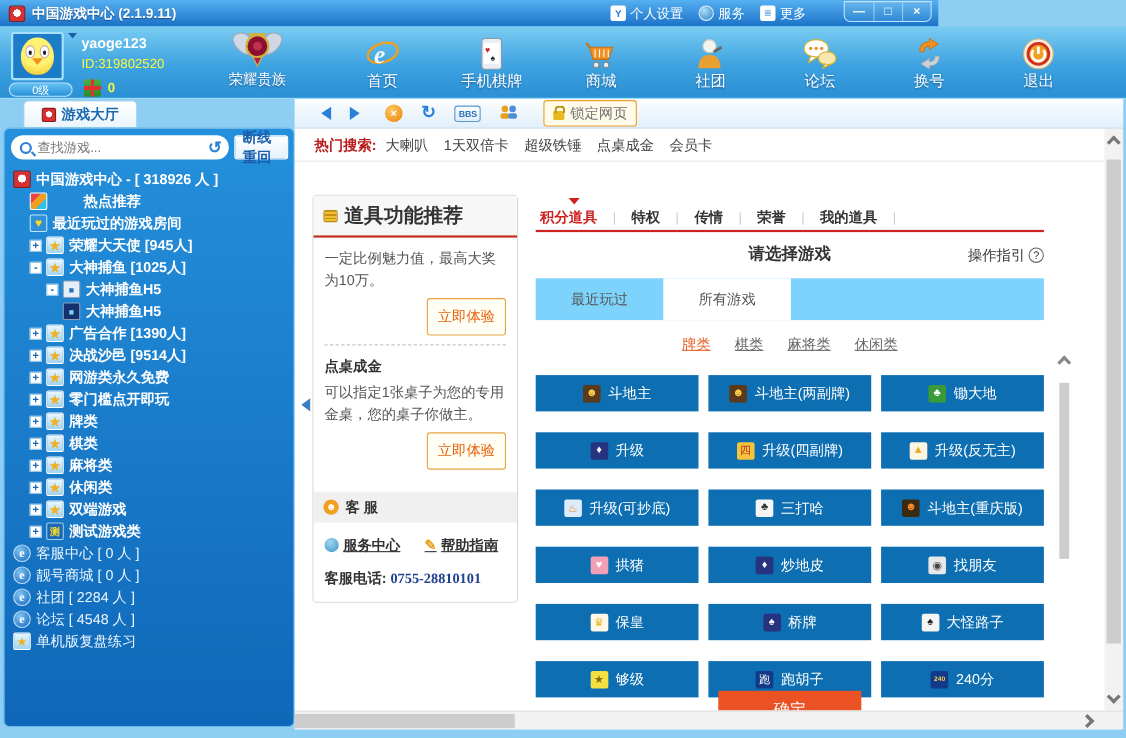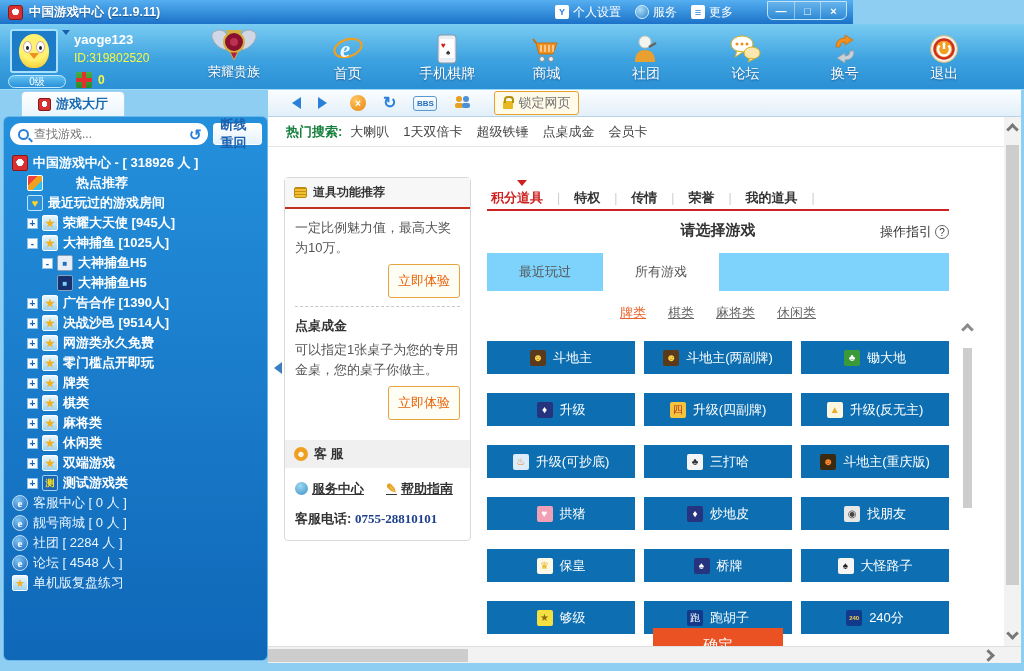--- a/index.html
+++ b/index.html
@@ -106,29 +106,29 @@
     color:#2a6fb8; font-size:8px; font-weight:bold; display:flex; align-items:center; justify-content:center; cursor:pointer; }
   .lock-btn { display:flex; align-items:center; gap:5px; border:1px solid #e8a030; border-radius:3px;
     background:#fffbe8; padding:2px 8px; margin-left:6px; cursor:pointer; color:#737373; font-size:13px; }
   .lock-body { width:10px; height:8px; background:#e8b820; border-radius:1px; position:relative; margin-top:4px; }
   .lock-body::before { content:""; position:absolute; top:-5px; left:1px; width:6px; height:5px;
     border:2px solid #b89010; border-bottom:none; border-radius:4px 4px 0 0; }
 
   .content-wrap { position:relative; height:529px; }
   .page { position:absolute; left:0; top:0; right:17px; bottom:0; background:#fff; overflow:hidden; }
   .hotsearch { height:30px; display:flex; align-items:center; padding-left:18px; border-bottom:1px solid #e4e4e4; }
-  .hot-label { font-weight:bold; color:#15803d; font-size:13px; margin-right:8px; }
+  .hot-label { font-weight:bold; color:#b91c1c; font-size:13px; margin-right:8px; }
   .hot-item { color:#444; font-size:13px; margin-right:14px; cursor:pointer; }
 
   
   .promo { position:absolute; left:16px; top:60px; width:187px; border:1px solid #d9d9d9; border-radius:4px; background:#fff; }
   .promo-head { background:#f7f7f7; border-bottom:2px solid #c23020; padding:6px 9px; display:flex; align-items:center; gap:6px; }
   .coins { width:13px; height:11px; border-radius:2px;
     background:repeating-linear-gradient(0deg,#f0c030 0 2px,#c89010 2px 3px); border:1px solid #b88a10; }
-  .promo-title { font-weight:bold; font-size:12px; color:#333; }
+  .promo-title { font-weight:bold; font-size:18px; color:#333; }
   .promo-body { padding:9px 10px 10px; color:#555; font-size:13px; line-height:1.55; }
   .try-row { text-align:right; margin:6px 0 4px; }
   .try-btn { display:inline-block; border:1px solid #e8a33d; border-radius:3px; background:#fffef5;
     color:#e8620a; font-size:13px; padding:6px 9px; cursor:pointer; }
   .dashed { border-top:1px dashed #c8c8c8; margin:8px 0 9px; }
   .promo-sub { font-weight:bold; color:#333; margin-bottom:3px; }
   .svc-head { background:#f0f0f0; padding:5px 9px; display:flex; align-items:center; gap:6px; margin-top:6px; }
   .svc-person { width:14px; height:14px; border-radius:50%; background:#f0a020; color:#fff; font-size:9px;
     display:flex; align-items:center; justify-content:center; }
   .svc-title { font-weight:bold; font-size:13px; color:#333; }

